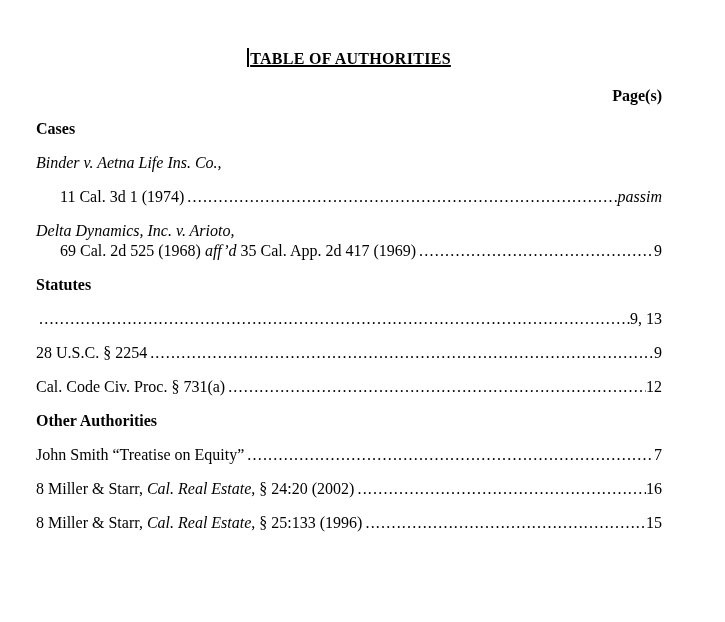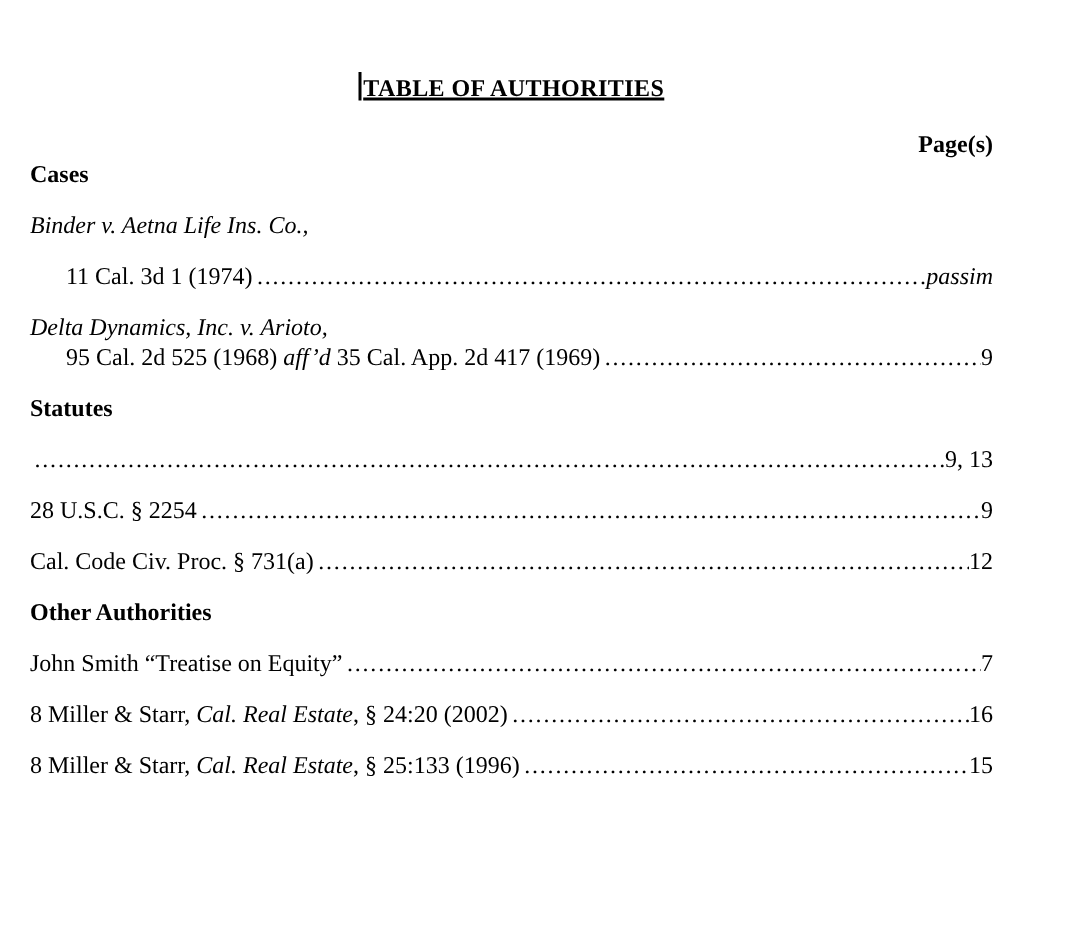--- a/index.html
+++ b/index.html
@@ -10,21 +10,21 @@
   body {
     width: 725px;
     height: 622px;
     overflow: hidden;
     font-family: "Liberation Serif", "DejaVu Serif", serif;
     font-size: 16px;
     color: #000000;
     line-height: 20px;
   }
   .doc {
-    padding: 48px 63px 0 20px;
+    padding: 48px 63px 0 36px;
   }
   .title-line {
     text-align: center;
     margin-bottom: 17px;
     white-space: nowrap;
   }
   .caret {
     display: inline-block;
     width: 2px;
     height: 19px;
@@ -34,20 +34,21 @@
   }
   .title {
     font-weight: bold;
     text-decoration: underline;
     text-decoration-thickness: 1.5px;
     letter-spacing: 0.3px;
   }
   .pages-label {
     text-align: right;
     font-weight: bold;
+    margin-bottom: 13px;
   }
   .section-heading {
     font-weight: bold;
     margin: 0 0 14px 0;
   }
   .entry {
     margin: 0 0 14px 0;
   }
   .pre-line {
     font-style: italic;
@@ -95,21 +96,21 @@
         <div class="entry">
           <div class="cite-row indent">
             <span class="cite-text"><span>11 Cal. 3d 1 (1974)</span></span>
             <span class="dots"></span>
             <span class="page-num"><span class="i">passim</span></span>
           </div>
         </div>
         <div class="entry">
           <div class="pre-line"><span class="i">Delta Dynamics, Inc. v. Arioto,</span></div>
           <div class="cite-row indent">
-            <span class="cite-text"><span>95 Cal. 2d 525 (1968) </span><span class="i">aff’d</span><span> 35 Cal. App. 2d 417 (1969)</span></span>
+            <span class="cite-text"><span>69 Cal. 2d 525 (1968) </span><span class="i">aff’d</span><span> 35 Cal. App. 2d 417 (1969)</span></span>
             <span class="dots"></span>
             <span class="page-num"><span>9</span></span>
           </div>
         </div>
       </div>
       <div class="section">
         <div class="section-heading">Statutes</div>
         <div class="entry">
           <div class="cite-row">
             <span class="dots"></span>

